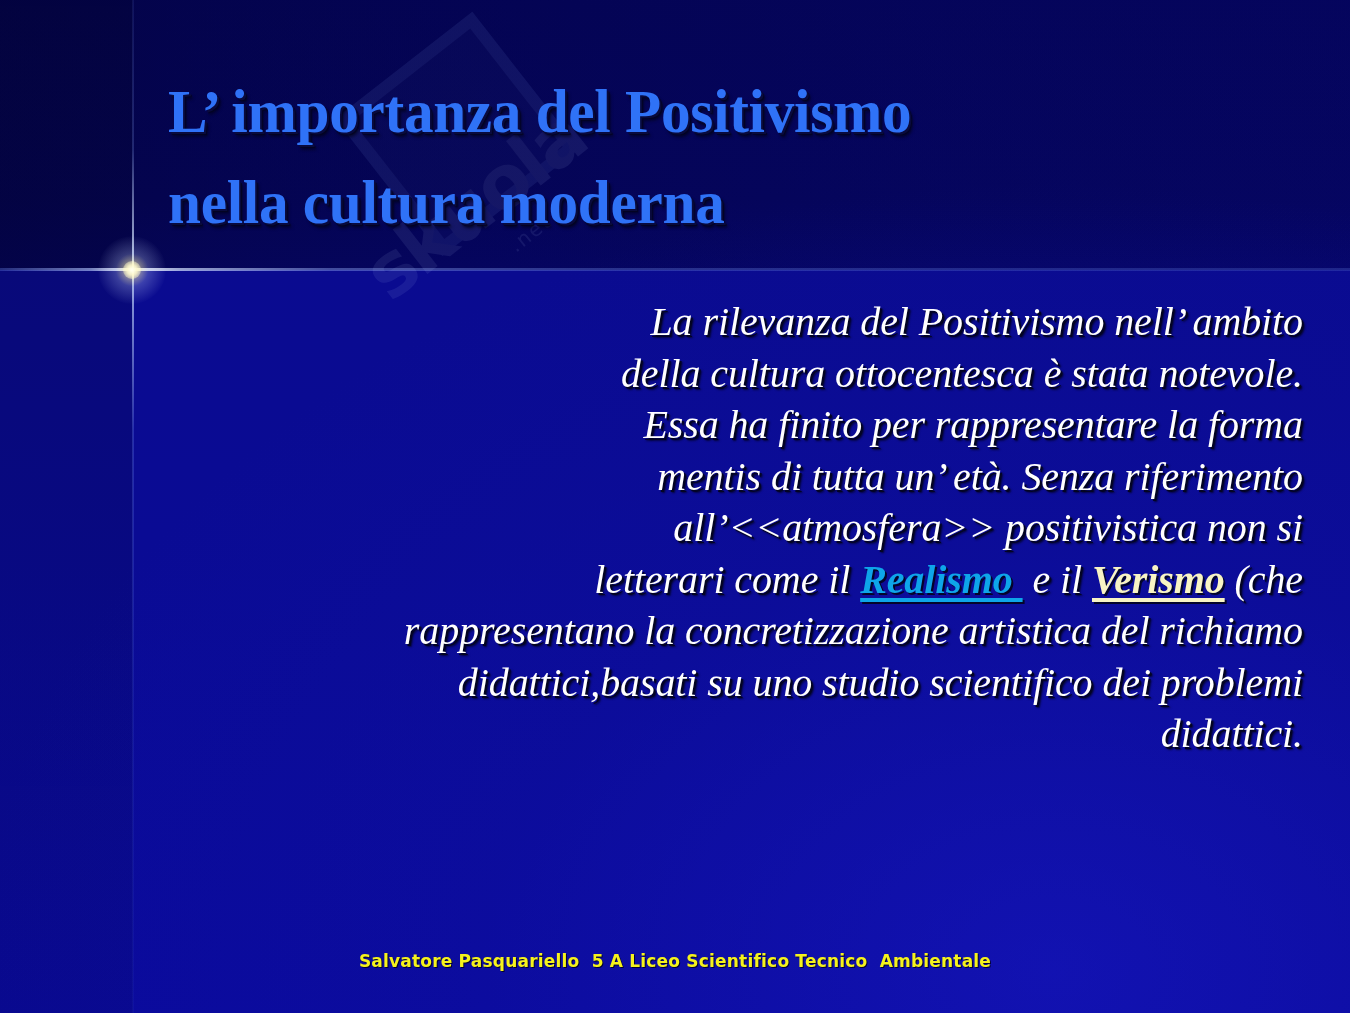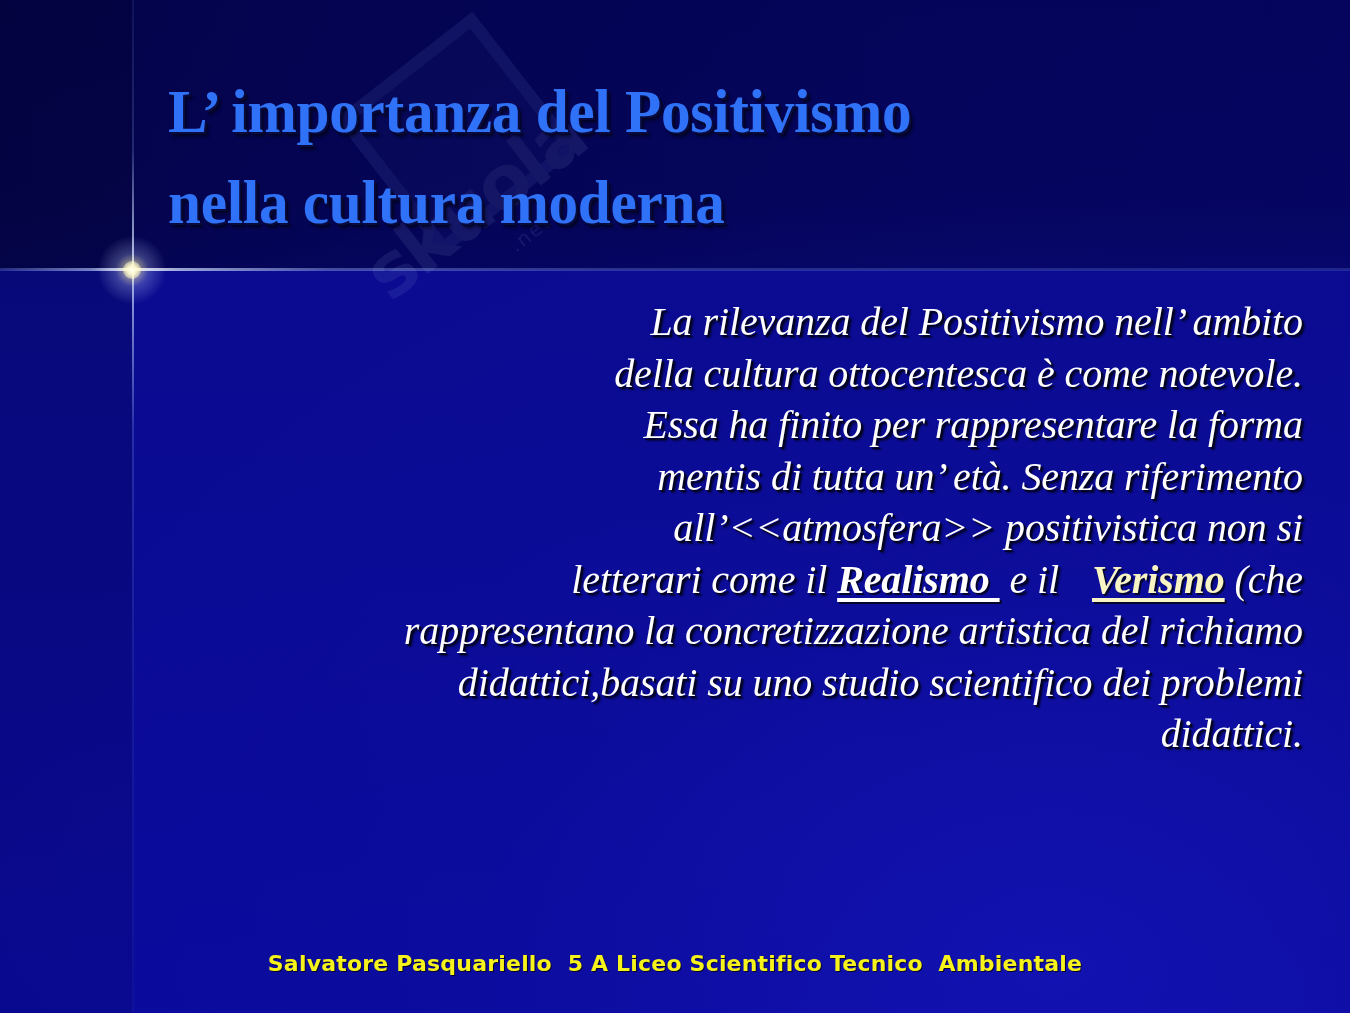--- a/index.html
+++ b/index.html
@@ -201,47 +201,46 @@
     text-shadow:
       2px 2px 0 rgba(3,4,30,0.92),
       3px 3px 2px rgba(2,2,22,0.70);
     letter-spacing: -0.1px;
     text-align: right;
   }
   #body-text .ln { display: block; white-space: pre; }
   .hl-realismo {
     font-weight: bold;
     font-style: italic;
-    color: #ffffff;
+    color: #0ea5e9;
     text-decoration: underline;
     text-underline-offset: 5px;
     text-decoration-thickness: 4px;
     text-shadow: 2px 2px 0 rgba(3,4,30,0.9);
   }
   .hl-verismo {
     font-weight: bold;
     font-style: italic;
     color: #f8f4c4;
     text-decoration: underline;
     text-underline-offset: 5px;
     text-decoration-thickness: 4px;
     text-shadow: 2px 2px 0 rgba(3,4,30,0.9);
-    margin-left: 23px;
   }
 
   
   #footer {
     position: absolute;
     left: 0;
     top: 951px;
     width: 1350px;
     text-align: center;
     font-family: "DejaVu Sans", "Liberation Sans", sans-serif;
     font-weight: bold;
-    font-size: 22px;
+    font-size: 17px;
     letter-spacing: 0.2px;
     color: #f5f21c;
     text-shadow: 1px 1px 0 rgba(2,2,25,0.85);
     white-space: pre;
   }
 </style>
 </head>
 <body>
 
 <div id="slide">
@@ -259,21 +258,21 @@
     <div class="wm-box"></div>
     <div class="wm-word">skuola</div>
     <div class="wm-sub">.net</div>
   </div>
 
   <div id="title">L’ importanza del Positivismo
 nella cultura moderna</div>
 
   <div id="body-text">
     <span class="ln">La rilevanza del Positivismo nell’ ambito</span>
-    <span class="ln">della cultura ottocentesca è come notevole.</span>
+    <span class="ln">della cultura ottocentesca è stata notevole.</span>
     <span class="ln">Essa ha finito per rappresentare la forma</span>
     <span class="ln">mentis di tutta un’ età. Senza riferimento</span>
     <span class="ln">all’&lt;&lt;atmosfera&gt;&gt; positivistica non si</span>
     <span class="ln"><span>letterari come il </span><span class="hl-realismo">Realismo </span><span> e il </span><span class="hl-verismo">Verismo</span><span> (che</span></span>
     <span class="ln">rappresentano la concretizzazione artistica del richiamo</span>
     <span class="ln">didattici,basati su uno studio scientifico dei problemi</span>
     <span class="ln">didattici.</span>
   </div>
 
   <div id="footer">Salvatore Pasquariello  5 A Liceo Scientifico Tecnico  Ambientale</div>

